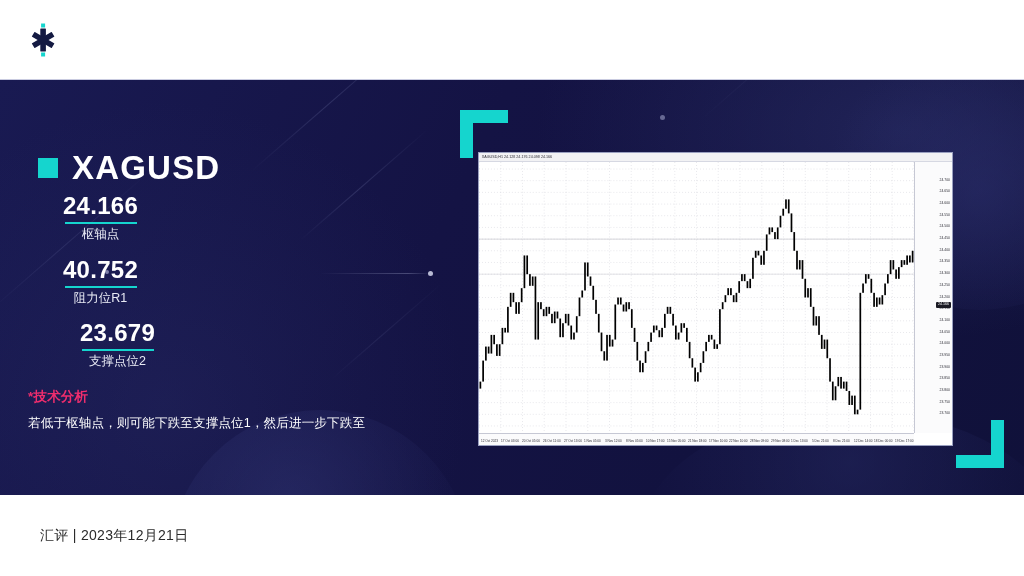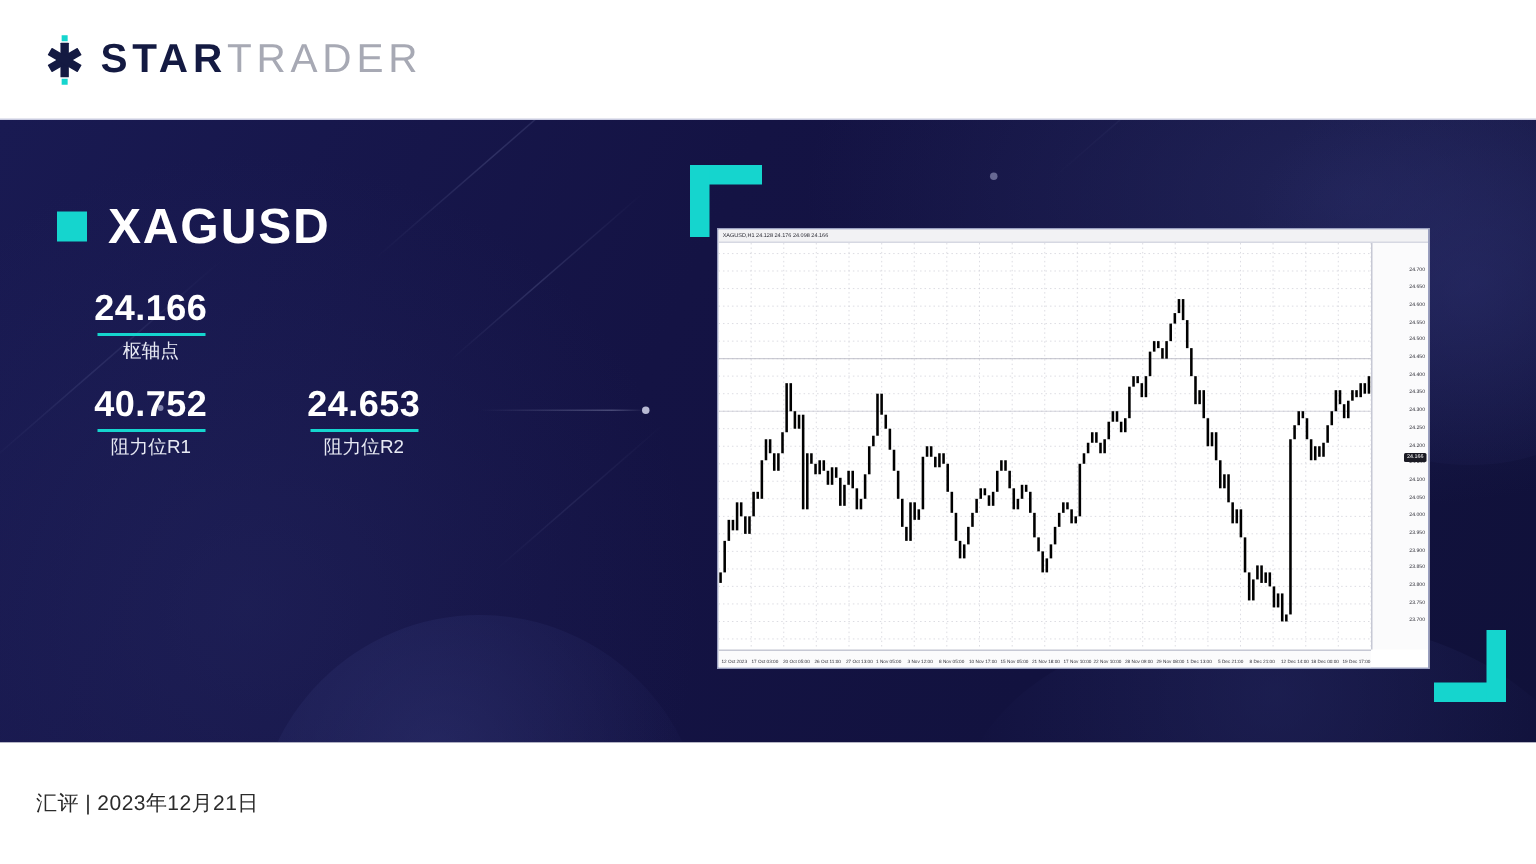--- a/index.html
+++ b/index.html
@@ -44,21 +44,21 @@
   .s6{left:760px;top:330px;width:220px;transform:rotate(-41deg);opacity:.45;}
   .dotline{position:absolute;height:1px;background:linear-gradient(90deg,rgba(255,255,255,0) 0%,rgba(190,196,230,0.30) 80%,rgba(190,196,230,0) 100%);}
   .dot{position:absolute;border-radius:50%;background:rgba(205,210,240,0.55);}
   .arc{position:absolute;border-radius:50%;background:radial-gradient(circle at 40% 30%, rgba(46,50,112,0.55), rgba(20,19,68,0) 68%);}
   .arc1{left:170px;top:330px;width:300px;height:300px;}
   .arc2{left:830px;top:-70px;width:300px;height:300px;background:radial-gradient(circle at 50% 60%, rgba(48,52,118,0.40), rgba(20,19,68,0) 66%);}
   .arc3{left:640px;top:330px;width:420px;height:260px;background:radial-gradient(circle at 50% 20%, rgba(40,44,102,0.45), rgba(20,19,68,0) 70%);}
 
   
   .left-panel{position:absolute;left:0;top:0;width:440px;height:415px;}
-  .title-row{position:absolute;left:38px;top:54px;display:flex;align-items:center;}
+  .title-row{position:absolute;left:38px;top:71px;display:flex;align-items:center;}
   .title-square{width:20px;height:20px;background:#15d5ce;margin-right:14px;flex:none;}
   .title-text{color:#ffffff;font-size:33px;font-weight:700;letter-spacing:1.2px;line-height:1;}
 
   .pivot-grid{position:absolute;left:38px;top:113px;width:330px;}
   .pv-row{display:flex;margin-bottom:15px;}
   .pv-cell{width:125px;text-align:center;}
   .pv-cell.offset{margin-left:17px;}
   .pv-val{color:#ffffff;font-size:24px;font-weight:700;line-height:1.08;letter-spacing:.3px;}
   .pv-rule{width:72px;height:2px;background:#15d5ce;margin:3px auto 4px;}
   .pv-lab{color:#e8eaf4;font-size:12.5px;line-height:1.1;}
@@ -103,41 +103,40 @@
     position:absolute;left:0;bottom:0;right:38px;height:12px;
     background:#fbfbfc;border-top:1px solid #c6c8d4;box-sizing:border-box;overflow:hidden;
   }
   .xtick{position:absolute;bottom:2px;font-size:3.4px;color:#2d2d36;line-height:1;white-space:nowrap;transform:scale(.92);transform-origin:left center;}
 
   
   .footer{
     position:absolute;left:0;top:495px;width:1024px;height:81px;background:#ffffff;
     display:flex;align-items:center;
   }
-  .footer-txt{margin-left:24px;color:#2b2b2b;font-size:14px;letter-spacing:.3px;}
+  .footer-txt{margin-left:40px;color:#2b2b2b;font-size:14px;letter-spacing:.3px;}
 </style>
 </head>
 <body>
 
 <div class="page">
 
   <div class="header">
     <div class="logo-wrap">
       <span class="logo-mark">
         <svg width="34" height="34" viewBox="0 0 34 34">
           <rect x="15.1" y="0.5" width="4" height="4" fill="#15d5ce"></rect>
           <rect x="15.1" y="29.5" width="4" height="4" fill="#15d5ce"></rect>
           <g fill="#141a42">
             <rect x="14.3" y="5.5" width="5.6" height="23" rx="0.4"></rect>
             <rect x="14.3" y="5.5" width="5.6" height="23" rx="0.4" transform="rotate(60 17.1 17)"></rect>
             <rect x="14.3" y="5.5" width="5.6" height="23" rx="0.4" transform="rotate(-60 17.1 17)"></rect>
           </g>
         </svg>
       </span>
-      <span class="logo-text"><span class="logo-star">STAR</span><span class="logo-trader">TRADER</span></span>
     </div>
   </div>
 
   <div class="body-area">
     <div class="bg-grad"></div>
     <div class="arc arc1"></div>
     <div class="arc arc2"></div>
     <div class="arc arc3"></div>
     <div class="streak s1"></div>
     <div class="streak s2"></div>
@@ -163,32 +162,34 @@
             <div class="pv-rule"></div>
             <div class="pv-lab">枢轴点</div>
           </div>
         </div>
         <div class="pv-row">
           <div class="pv-cell">
             <div class="pv-val">40.752</div>
             <div class="pv-rule"></div>
             <div class="pv-lab">阻力位R1</div>
           </div>
+        </div>
+        <div class="pv-row">
           <div class="pv-cell offset">
-            <div class="pv-val">24.653</div>
+            <div class="pv-val">23.679</div>
             <div class="pv-rule"></div>
-            <div class="pv-lab">阻力位R2</div>
+            <div class="pv-lab">支撑点位2</div>
           </div>
         </div>
-        <div class="pv-row">
-        </div>
       </div>
 
       <div class="analysis">
+        <div class="an-title">*技术分析</div>
         <div class="an-body">
+          <div>若低于枢轴点，则可能下跌至支撑点位1，然后进一步下跌至</div>
         </div>
       </div>
     </div>
 
     <div class="chart-block">
       <div class="bracket bk-tl">
         <span class="hbar"></span>
           <span class="vbar"></span>
       </div>
       <div class="bracket bk-br">

